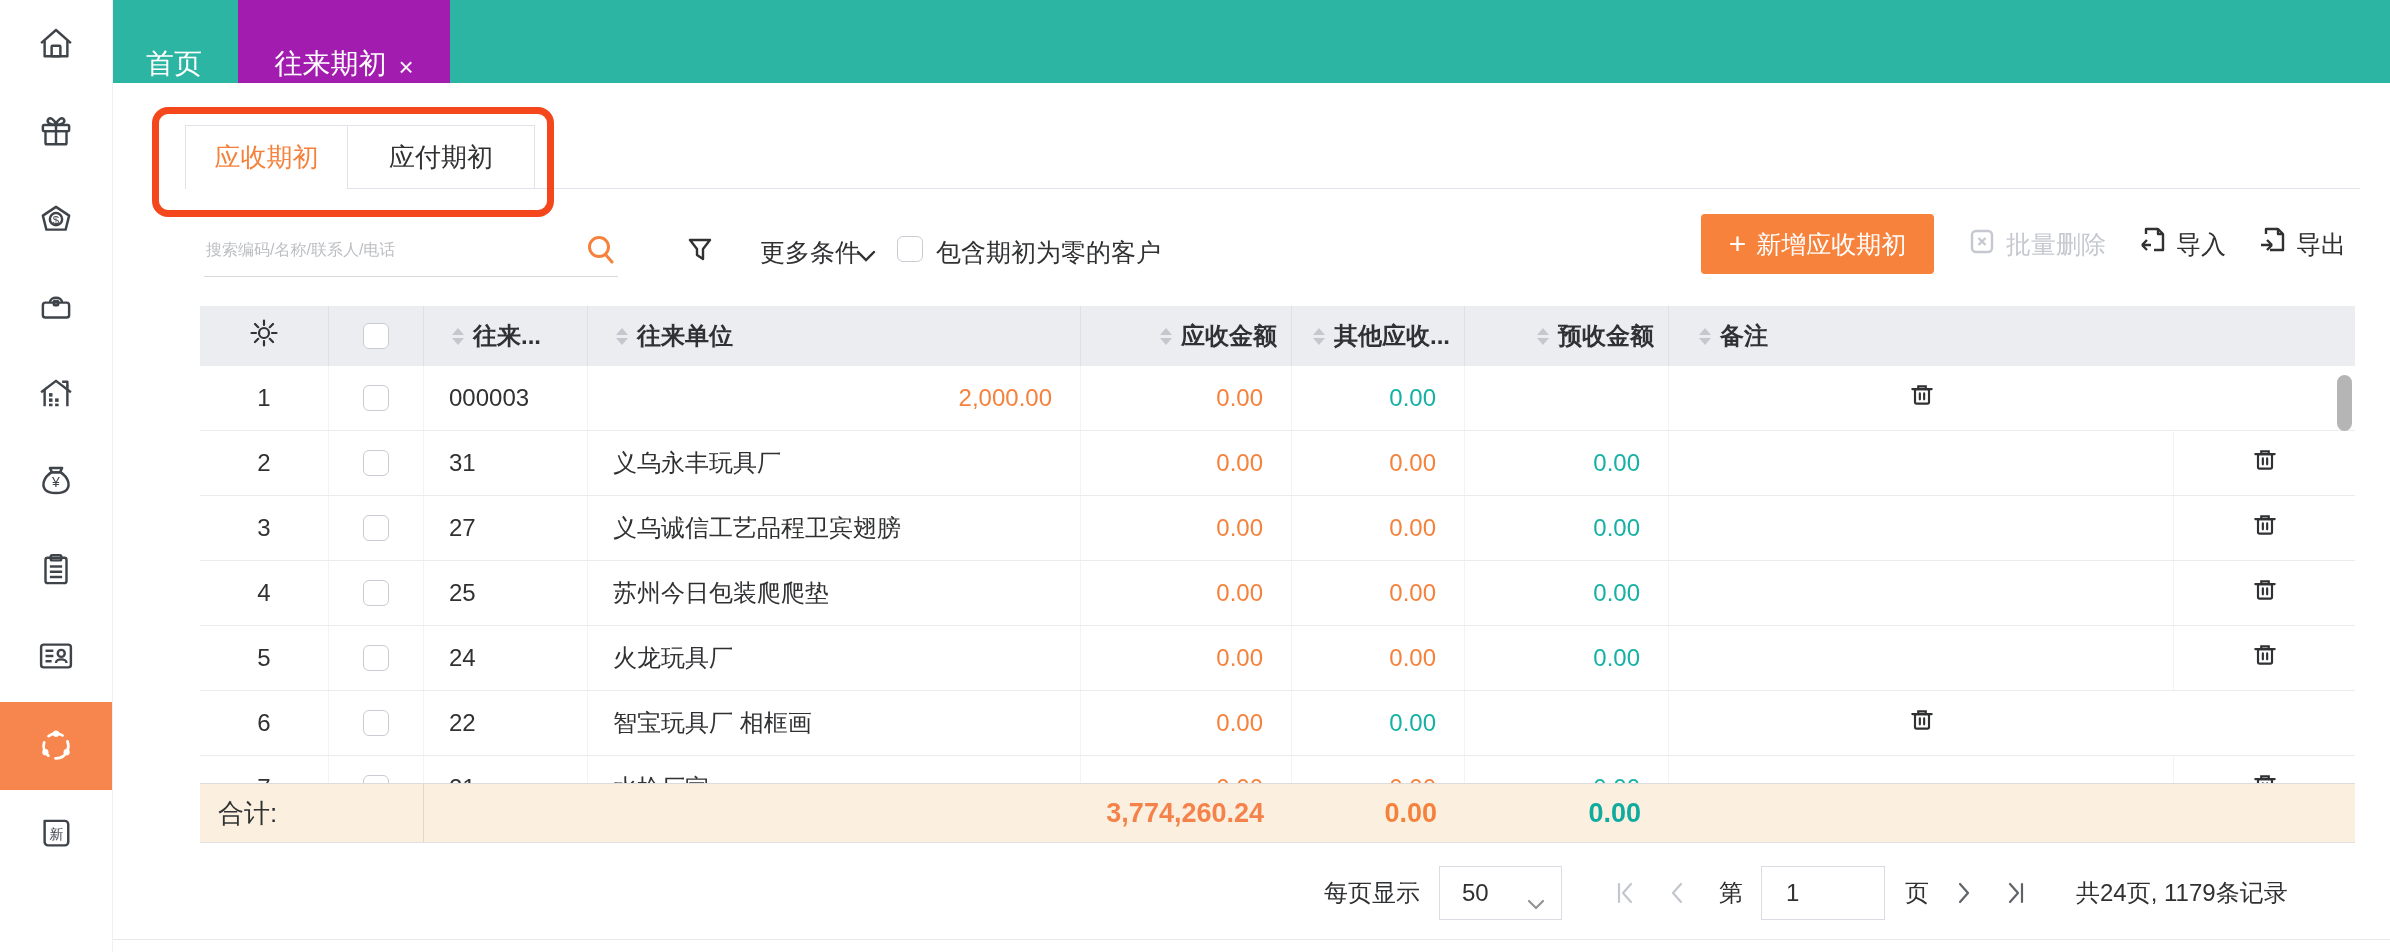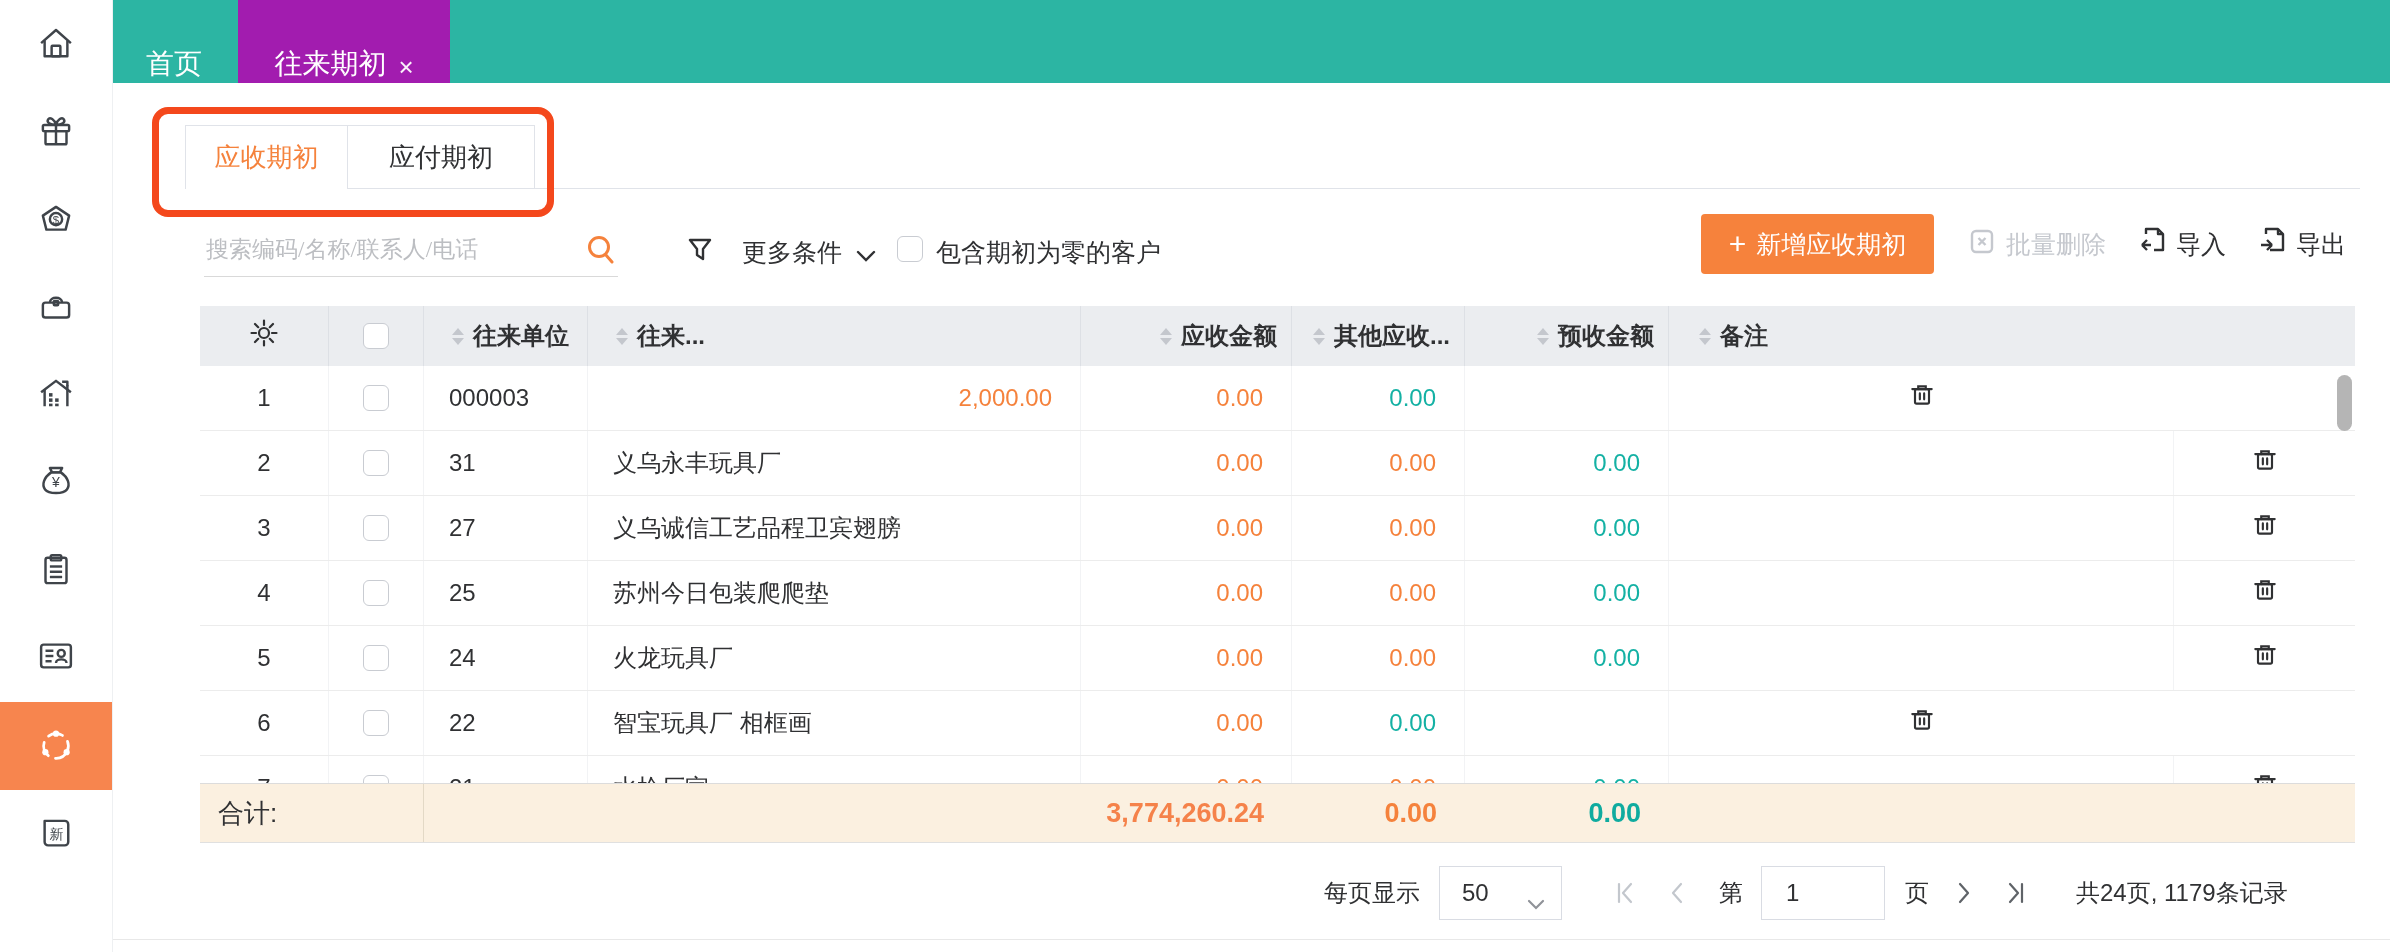--- a/index.html
+++ b/index.html
@@ -29,22 +29,22 @@
         font-size:26px;cursor:pointer;box-sizing:border-box;}
   .itab.t1{left:185px;width:163px;background:#fff;border:1px solid #e0e3e9;border-bottom:none;
            height:64px;color:#f5823c;z-index:2;}
   .itab.t2{left:348px;width:187px;border-top:1px solid #e0e3e9;border-right:1px solid #e0e3e9;color:#303133;}
   .annotation{position:absolute;left:152px;top:107px;width:388px;height:96px;border:7px solid #f4481c;
               border-radius:16px;z-index:50;pointer-events:none;}
 
   
   .searchwrap{position:absolute;left:204px;top:224px;width:414px;height:52px;border-bottom:1px solid #d9d9d9;
               display:flex;align-items:center;}
-  .searchwrap input{flex:1;border:none;outline:none;font-size:23px;color:#737373;background:transparent;
-                    font-family:Liberation Serif, serif;}
+  .searchwrap input{flex:1;border:none;outline:none;font-size:16px;color:#737373;background:transparent;
+                    font-family:Liberation Sans, sans-serif;}
   .searchwrap input::placeholder{color:#bcbec2;}
   .tool-text{position:absolute;font-size:25px;color:#303133;line-height:30px;}
   .chk{position:absolute;width:26px;height:26px;border:1.5px solid #c9ccd2;border-radius:6px;background:#fff;
        box-sizing:border-box;cursor:pointer;}
   .addbtn{position:absolute;left:1701px;top:214px;width:233px;height:60px;background:#f6823c;border:none;
           border-radius:4px;color:#fff;font-size:25px;display:flex;align-items:center;justify-content:center;
           gap:10px;cursor:pointer;font-family:"Liberation Sans",sans-serif;}
   .addbtn .plus{font-size:30px;font-weight:300;line-height:30px;}
   .toolbtn{position:absolute;top:226px;height:36px;display:flex;align-items:center;gap:10px;font-size:25px;
            cursor:pointer;color:#303133;}
@@ -234,21 +234,21 @@
           <path d="M21.5 21.5 L28 29"></path>
         </svg>
     </span>
   </div>
 
   <span class="abs" style="left:688px;top:238px;">
     <svg width="24" height="26" viewBox="0 0 24 26" fill="none" stroke="#303133" stroke-width="2.4" stroke-linejoin="round">
         <path d="M2 2 H22 L15 11 V21 L9 17 V11 Z"></path>
       </svg>
   </span>
-  <span class="tool-text" style="left:742px;top:237px;cursor:pointer;">更多条件</span>
+  <span class="tool-text" style="left:760px;top:237px;cursor:pointer;">更多条件</span>
   <span class="abs" style="left:856px;top:248px;">
     <svg width="20" height="12" viewBox="0 0 20 12" fill="none" stroke="#303133" stroke-width="2.4" stroke-linecap="round">
         <path d="M2 2 L10 10 L18 2"></path>
       </svg>
   </span>
 
   <span class="chk" style="left:897px;top:236px;"></span>
   <span class="tool-text" style="left:936px;top:237px;">包含期初为零的客户</span>
 
   <button class="addbtn">
@@ -290,28 +290,28 @@
             </svg></span>
       </div>
       <div class="hc center">
           <span class="cb"></span>
         </div>
       <div class="hc padl">
         <span class="caret">
             <i class="up"></i>
             <i class="dn"></i>
           </span>
-        <span>往来单位</span>
+        <span>往来...</span>
       </div>
       <div class="hc padl">
         <span class="caret">
             <i class="up"></i>
             <i class="dn"></i>
           </span>
-        <span>往来...</span>
+        <span>往来单位</span>
       </div>
       <div class="hc right">
         <span class="caret">
             <i class="up"></i>
             <i class="dn"></i>
           </span>
         <span>应收金额</span>
       </div>
       <div class="hc right">
         <span class="caret">

